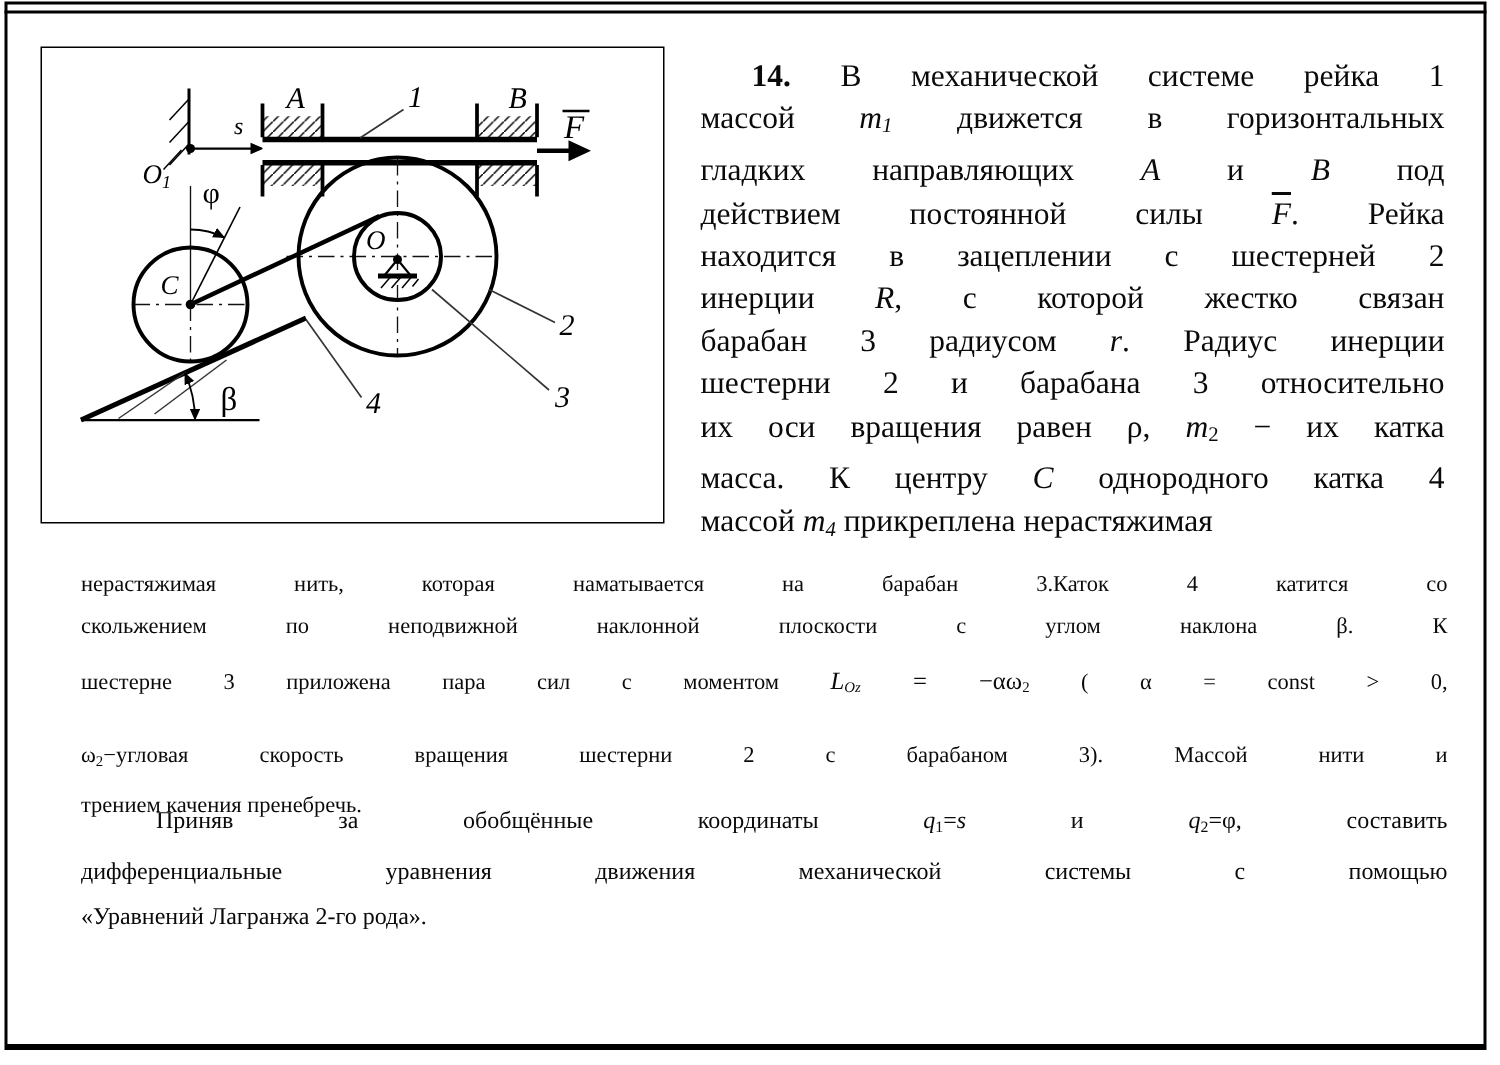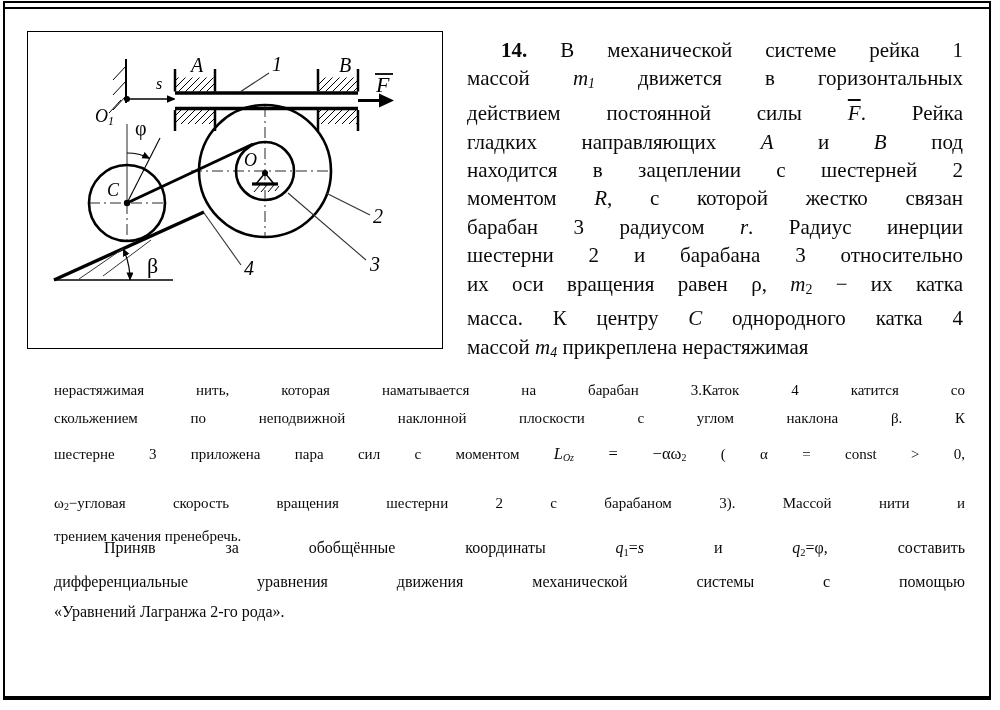--- a/index.html
+++ b/index.html
@@ -160,24 +160,24 @@
       <line x1="338" y1="228" x2="260" y2="161" stroke="#333" stroke-width="1.1"></line>
       <text x="342" y="239" font-size="20" font-style="italic">3</text>
       <line x1="213" y1="233" x2="176" y2="181" stroke="#333" stroke-width="1.1"></line>
       <text x="216" y="243" font-size="20" font-style="italic">4</text>
     </svg>
   </div>
 
   <div class="col">
       <div class="jline" style="text-indent: 34px;"><span class="bd">14.</span><span> В механической системе рейка 1</span></div>
       <div class="jline"><span>массой </span><span class="it">m</span><span class="it sub">1</span><span> движется в горизонтальных</span></div>
+      <div class="jline"><span>гладких направляющих </span><span class="it">A</span><span> и </span><span class="it">B</span><span> под</span></div>
       <div class="jline"><span>действием постоянной силы </span><span class="it ov">F</span><span>. Рейка</span></div>
-      <div class="jline"><span>гладких направляющих </span><span class="it">A</span><span> и </span><span class="it">B</span><span> под</span></div>
       <div class="jline"><span>находится в зацеплении с шестерней 2</span></div>
-      <div class="jline"><span>моментом </span><span class="it">R</span><span>, с которой жестко связан</span></div>
+      <div class="jline"><span>инерции </span><span class="it">R</span><span>, с которой жестко связан</span></div>
       <div class="jline"><span>барабан 3 радиусом </span><span class="it">r</span><span>. Радиус инерции</span></div>
       <div class="jline"><span>шестерни 2 и барабана 3 относительно</span></div>
       <div class="jline"><span>их оси вращения равен ρ, </span><span class="it">m</span><span class="sub">2</span><span> − их катка</span></div>
       <div class="jline"><span>масса. К центру </span><span class="it">C</span><span> однородного катка 4</span></div>
       <div class="jline nj"><span>массой </span><span class="it">m</span><span class="it sub">4</span><span> прикреплена нерастяжимая</span></div>
     </div>
   <div class="fullp">
       <div class="jline"><span>нерастяжимая нить, которая наматывается на барабан 3.Каток 4 катится со</span></div>
       <div class="jline"><span>скольжением по неподвижной наклонной плоскости с углом наклона β. К</span></div>
       <div class="jline" style="margin-top: 8px;"><span>шестерне 3 приложена пара сил с моментом </span><span class="it fm">L</span><span class="it sub">Oz</span><span class="fm"> = −αω</span><span class="sub">2</span><span> ( α = const &gt; 0,</span></div>

